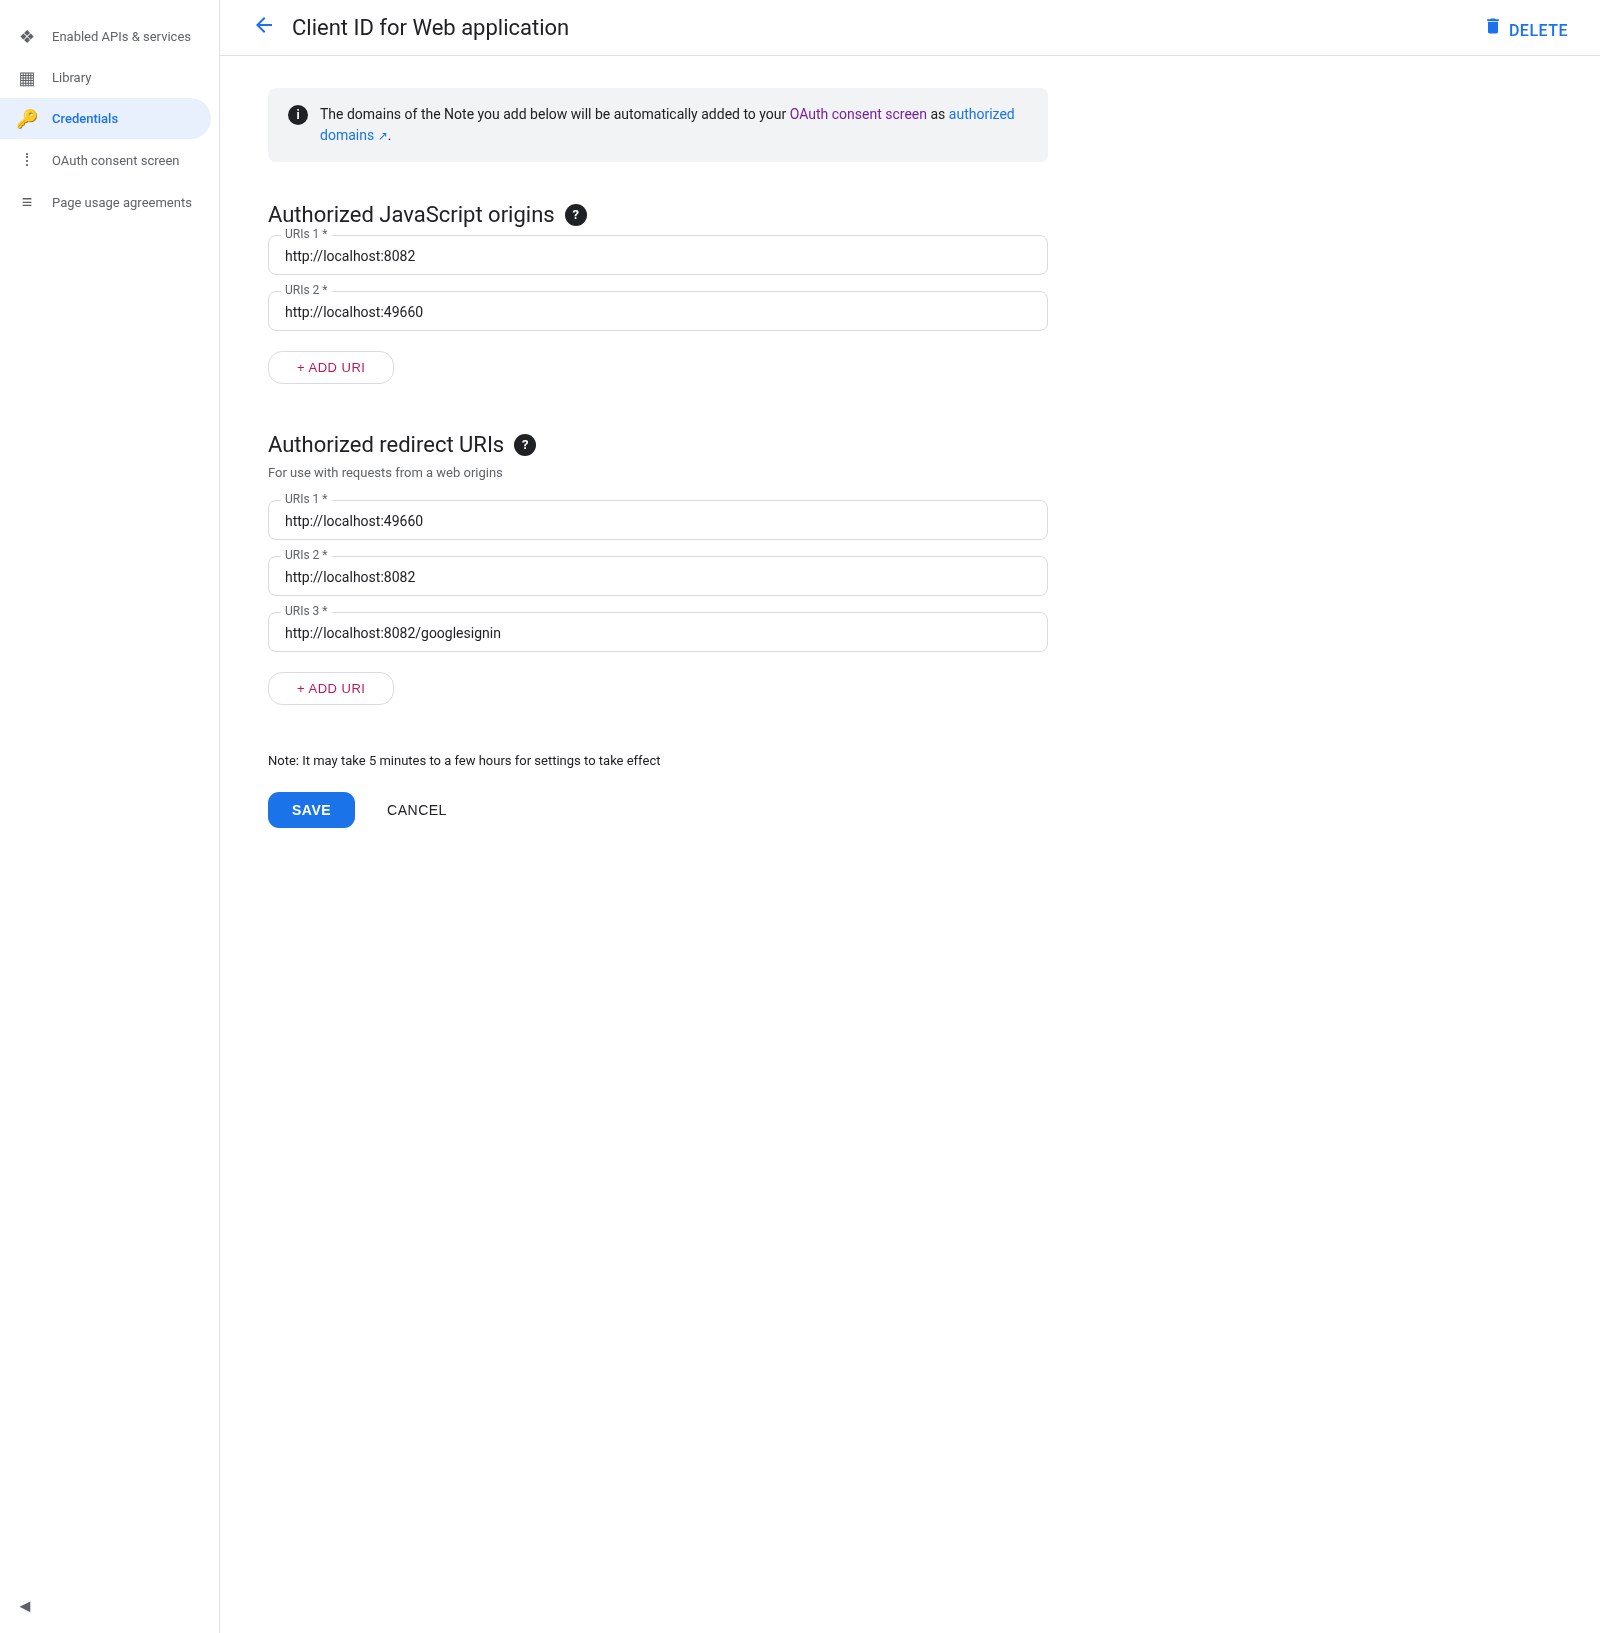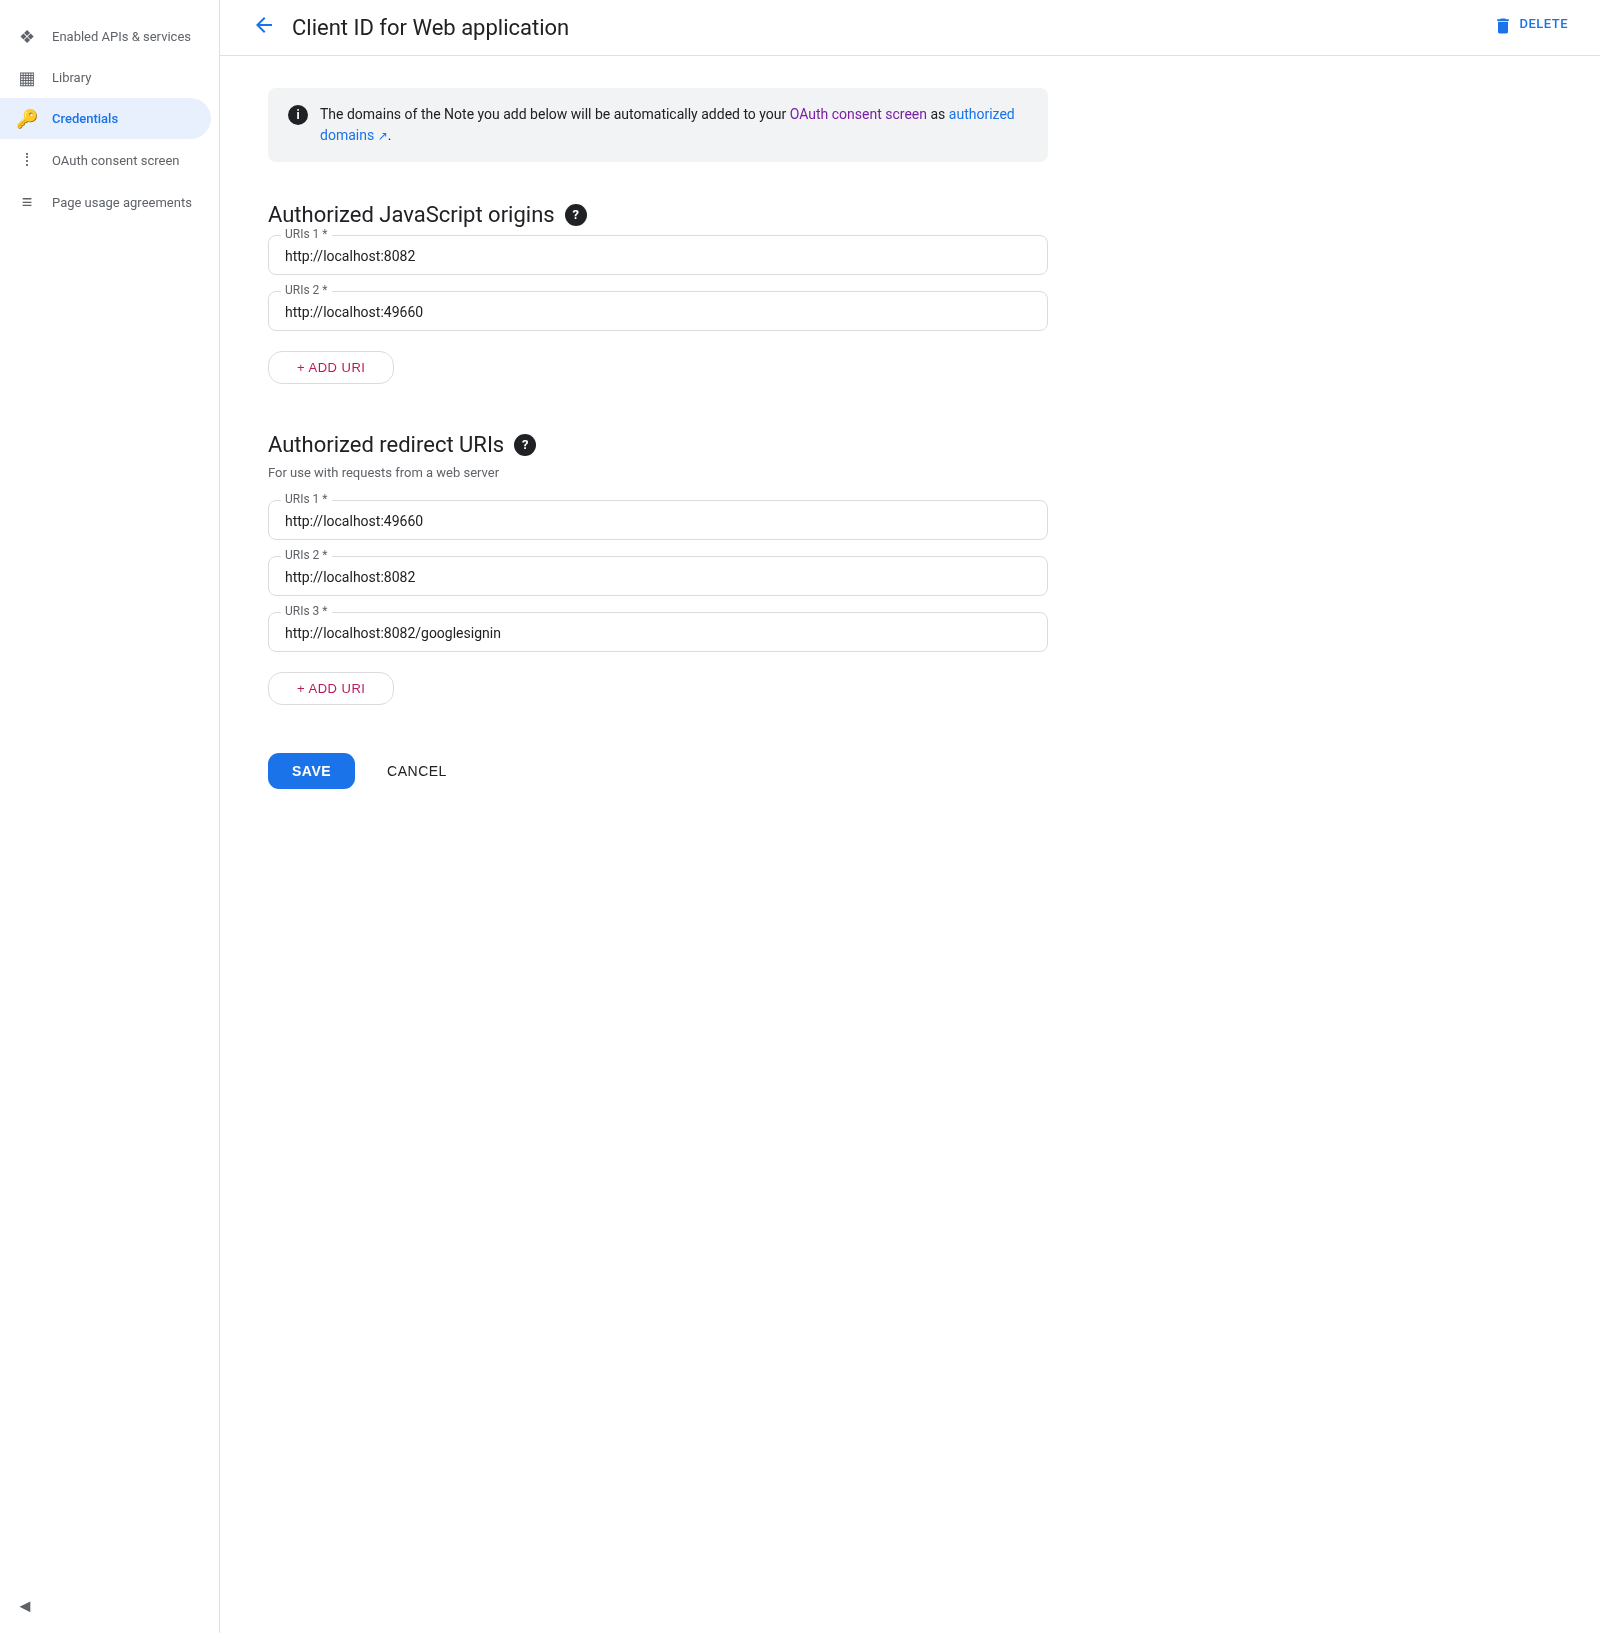--- a/index.html
+++ b/index.html
@@ -99,24 +99,24 @@
       align-items: center;
     }
     .topbar-title {
       font-size: 22px;
       font-weight: 400;
       color: #202124;
       flex: 1;
     }
     .delete-btn {
       display: flex;
-      align-items: flex-start;
+      align-items: flex-end;
       gap: 6px;
       color: #1a73e8;
-      font-size: 13px;
+      font-size: 16px;
       font-weight: 500;
       cursor: pointer;
       letter-spacing: 0.5px;
       text-transform: uppercase;
     }
     .delete-btn .trash-icon {
       font-size: 18px;
       color: #1a73e8;
     }
 
@@ -369,40 +369,41 @@
       </div>
 
       <button class="add-uri-btn">+ ADD URI</button>
     </div>
 
     <div class="section">
       <div class="section-title">
         <span>Authorized redirect URIs</span>
         <div class="help-icon">?</div>
       </div>
-      <div class="section-subtitle">For use with requests from a web server</div>
+      <div class="section-subtitle">For use with requests from a web origins</div>
 
       <div class="uri-group">
         <div class="uri-field-wrapper">
           <span class="uri-field-label">URIs 1 *</span>
           <input class="uri-input" type="text" value="http://localhost:49660" style="">
         </div>
         <div class="uri-field-wrapper">
           <span class="uri-field-label">URIs 2 *</span>
           <input class="uri-input" type="text" value="http://localhost:8082" style="">
         </div>
         <div class="uri-field-wrapper">
           <span class="uri-field-label">URIs 3 *</span>
           <input class="uri-input" type="text" value="http://localhost:8082/googlesignin" style="">
         </div>
       </div>
 
       <button class="add-uri-btn">+ ADD URI</button>
     </div>
 
+    <p class="note-text">Note: It may take 5 minutes to a few hours for settings to take effect</p>
 
     <div class="action-buttons">
       <button class="save-btn">SAVE</button>
       <button class="cancel-btn">CANCEL</button>
     </div>
 
   </div>
 </div>
 
 </body></html>

